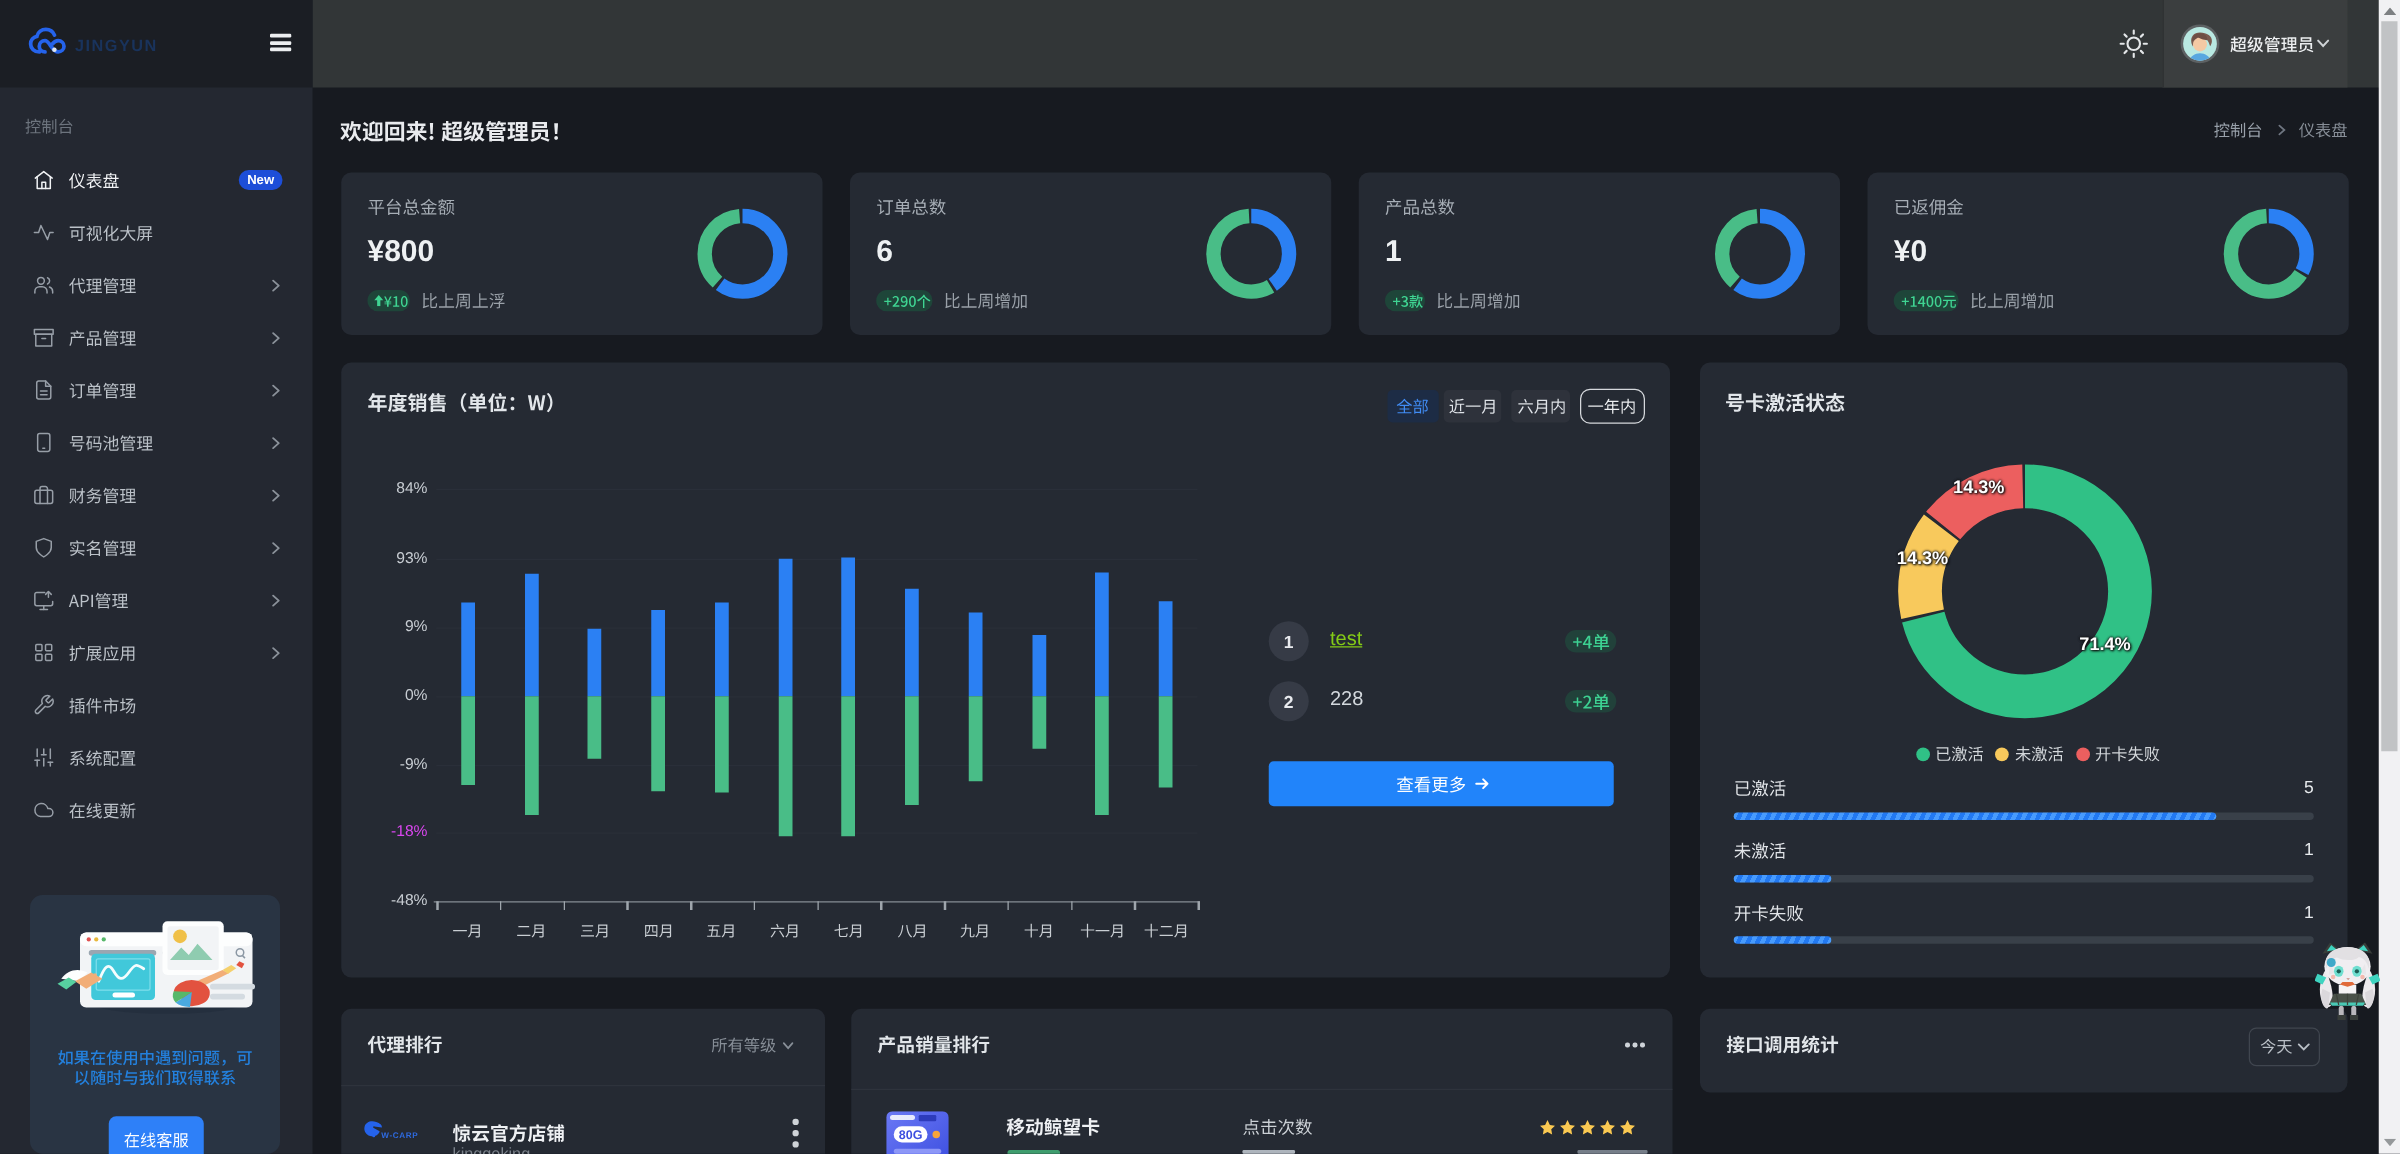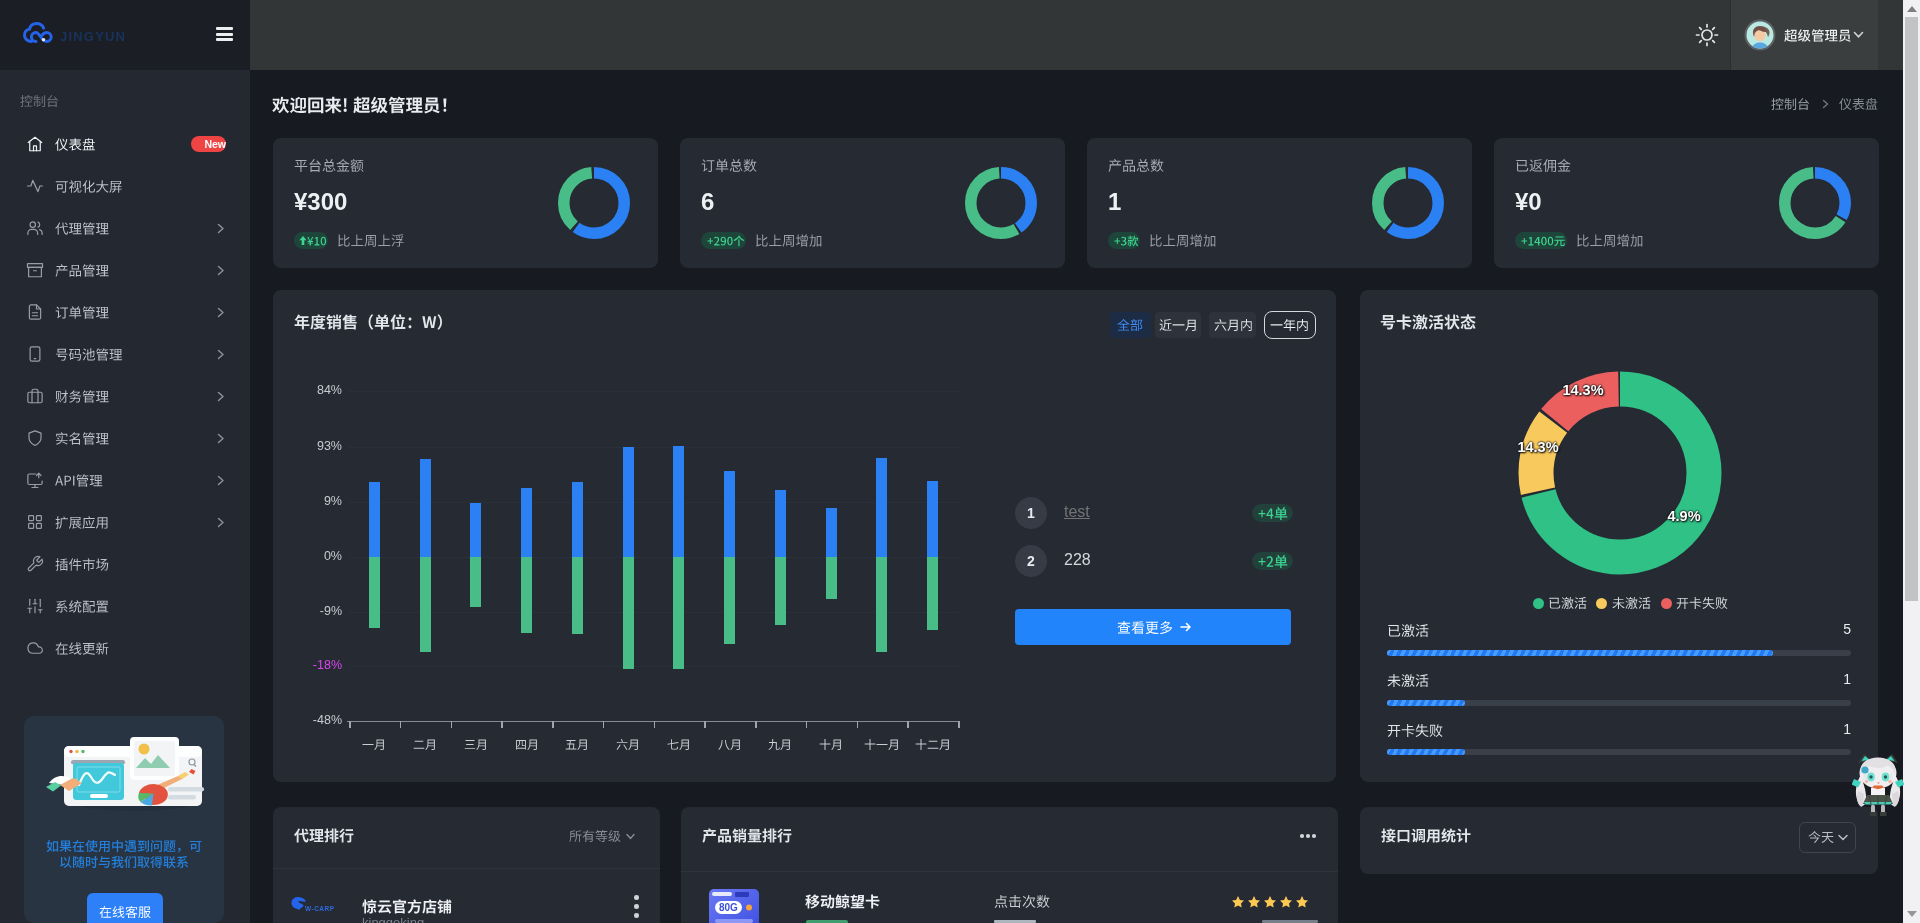--- a/index.html
+++ b/index.html
@@ -218,21 +218,21 @@
     </span>
 <svg class="abs" style="left:26px;top:639px;" width="18" height="18" viewBox="0 0 24 24" fill="none" stroke="#979ea7" stroke-width="1.6" stroke-linecap="round" stroke-linejoin="round">
       <path d="M17.5 10.5h-1.1A7 7 0 1 0 8.5 19h9a4.25 4.25 0 0 0 0-8.5z"></path>
     </svg>
 <span class="tx" style="left:55px;top:638.5px;color:#bcc2c9;">
       <svg width="54" height="19" viewBox="0 0 54 19">
         <path fill="currentColor" d="M5.3 3.3C5.1 4 4.8 4.7 4.6 5.4H0.9V6.4H4.1C3.3 8.1 2.1 9.7 0.5 10.8C0.7 11 0.9 11.4 1 11.7C1.6 11.3 2.1 10.8 2.6 10.3V15.7H3.6V9.1C4.3 8.3 4.8 7.3 5.3 6.4H12.7V5.4H5.7C5.9 4.8 6.1 4.2 6.3 3.5ZM8.1 7.1V9.7H5V10.6H8.1V14.4H4.5V15.4H12.7V14.4H9.1V10.6H12.2V9.7H9.1V7.1ZM14.2 13.9 14.4 14.9C15.7 14.5 17.3 14 18.9 13.5L18.7 12.7C17.1 13.2 15.3 13.6 14.2 13.9ZM23 4.1C23.7 4.4 24.5 5 25 5.3L25.6 4.7C25.1 4.3 24.3 3.8 23.6 3.5ZM14.5 8.9C14.7 8.8 15 8.7 16.6 8.5C16 9.4 15.5 10.1 15.3 10.4C14.8 10.8 14.5 11.2 14.2 11.2C14.4 11.5 14.5 12 14.6 12.2C14.8 12 15.3 11.9 18.7 11.2C18.7 11 18.7 10.6 18.7 10.3L16 10.8C17 9.6 18 8.1 18.9 6.6L18.1 6.1C17.8 6.6 17.5 7.1 17.2 7.6L15.5 7.8C16.3 6.7 17.1 5.2 17.7 3.8L16.7 3.3C16.2 5 15.2 6.7 14.9 7.1C14.6 7.6 14.4 7.9 14.1 8C14.3 8.2 14.4 8.7 14.5 8.9ZM25.5 9.9C24.9 10.8 24.2 11.6 23.3 12.2C23.1 11.5 22.9 10.6 22.8 9.7L26.2 9L26.1 8.1L22.7 8.8C22.6 8.2 22.5 7.6 22.5 7L25.9 6.5L25.7 5.6L22.4 6.1C22.4 5.2 22.4 4.2 22.4 3.3H21.4C21.4 4.3 21.4 5.3 21.5 6.2L19.3 6.5L19.5 7.4L21.5 7.1C21.6 7.8 21.6 8.4 21.7 8.9L19.1 9.4L19.2 10.4L21.8 9.9C22 11 22.2 12 22.5 12.8C21.3 13.6 20 14.2 18.6 14.6C18.9 14.9 19.1 15.2 19.3 15.5C20.5 15 21.7 14.4 22.8 13.7C23.4 15 24.1 15.7 25.1 15.7C26 15.7 26.3 15.2 26.5 13.7C26.3 13.6 25.9 13.4 25.7 13.2C25.7 14.4 25.5 14.7 25.2 14.7C24.6 14.7 24.1 14.1 23.7 13.1C24.7 12.3 25.6 11.4 26.3 10.3ZM30.4 11.4 29.5 11.8C30 12.6 30.6 13.2 31.2 13.7C30.4 14.1 29.2 14.5 27.6 14.8C27.9 15.1 28.1 15.5 28.2 15.7C30 15.3 31.3 14.8 32.2 14.3C34 15.2 36.5 15.5 39.6 15.7C39.7 15.3 39.9 14.9 40.1 14.7C37.1 14.6 34.7 14.4 33 13.6C33.7 12.9 34 12.1 34.2 11.3H38.8V6.1H34.4V4.9H39.6V4H27.9V4.9H33.3V6.1H29.1V11.3H33.1C33 11.9 32.7 12.6 32 13.1C31.4 12.7 30.8 12.1 30.4 11.4ZM30.1 9.1H33.3V9.6C33.3 9.9 33.3 10.2 33.3 10.5H30.1ZM34.3 10.5C34.3 10.2 34.4 9.9 34.4 9.6V9.1H37.8V10.5ZM30.1 6.9H33.3V8.3H30.1ZM34.4 6.9H37.8V8.3H34.4ZM45.4 11.8C45.8 12.4 46.3 13.3 46.5 13.9L47.2 13.5C47 12.9 46.5 12.1 46 11.4ZM42.3 11.5C42.1 12.3 41.6 13.1 41.1 13.7C41.3 13.8 41.6 14.1 41.8 14.2C42.3 13.6 42.8 12.6 43.1 11.7ZM48 4.6V9.2C48 11 47.9 13.3 46.7 15C46.9 15.1 47.3 15.4 47.5 15.6C48.7 13.8 48.9 11.2 48.9 9.2V8.8H51V15.6H51.9V8.8H53.4V7.9H48.9V5.3C50.3 5 51.9 4.7 53 4.3L52.2 3.5C51.2 3.9 49.5 4.3 48 4.6ZM43.4 3.5C43.6 3.8 43.8 4.3 44 4.7H41.3V5.6H47.3V4.7H45C44.9 4.3 44.6 3.7 44.3 3.2ZM45.6 5.6C45.4 6.2 45.1 7.2 44.9 7.8H41.1V8.6H43.9V10.1H41.2V10.9H43.9V14.4C43.9 14.5 43.9 14.6 43.7 14.6C43.6 14.6 43.2 14.6 42.7 14.6C42.8 14.8 43 15.2 43 15.4C43.6 15.4 44.1 15.4 44.4 15.3C44.7 15.1 44.8 14.9 44.8 14.4V10.9H47.3V10.1H44.8V8.6H47.5V7.8H45.8C46 7.2 46.3 6.5 46.5 5.8ZM42.2 5.8C42.5 6.4 42.7 7.3 42.7 7.8L43.6 7.5C43.5 7 43.3 6.2 43 5.7Z"></path>
       </svg>
     </span>
 
-<div class="abs" style="left:191px;top:136px;width:35px;height:16px;background:#ef4444;border-radius:8px;color:#fff;font:bold 10.5px 'Liberation Sans';text-align:right;line-height:16px;">New</div>
+<div class="abs" style="left:191px;top:136px;width:35px;height:16px;background:#1d4ed8;border-radius:8px;color:#fff;font:bold 10.5px 'Liberation Sans';text-align:center;line-height:16px;">New</div>
 
 <div class="abs" style="left:24px;top:716px;width:200px;height:207px;background:#293443;border-radius:10px;"></div>
 <svg class="abs" style="left:44px;top:728px;" width="162" height="86" viewBox="0 0 162 86">
 <ellipse cx="90" cy="74" rx="62" ry="9" fill="#242f3e"></ellipse>
 <rect x="20" y="18" width="138" height="60" rx="5" fill="#f2f4f6"></rect>
 <rect x="20" y="18" width="138" height="11" rx="5" fill="#fdfefe"></rect>
 <circle cx="27" cy="23.5" r="1.7" fill="#e05252"></circle>
       <circle cx="33" cy="23.5" r="1.7" fill="#e8b93c"></circle>
       <circle cx="39" cy="23.5" r="1.7" fill="#57b86a"></circle>
 <rect x="27" y="32" width="54" height="4.5" rx="2.2" fill="#9aa6b1"></rect>
@@ -295,21 +295,21 @@
         <path fill="currentColor" d="M7 3.7C7.6 4.6 8.2 5.7 8.5 6.4L9.3 5.9C9 5.2 8.4 4.1 7.8 3.3ZM10.9 3.8C10.4 6.6 9.7 9 8.2 10.9C6.9 9.1 6.1 6.7 5.7 4L4.7 4.1C5.3 7.2 6.1 9.7 7.5 11.7C6.5 12.7 5.2 13.6 3.5 14.2C3.7 14.4 4 14.8 4.1 15C5.8 14.3 7.1 13.5 8.1 12.4C9.1 13.5 10.3 14.4 11.9 15C12 14.7 12.3 14.4 12.6 14.2C11 13.6 9.8 12.8 8.8 11.7C10.5 9.6 11.3 7 11.9 3.9ZM3.5 3.1C2.7 5 1.5 7 0.2 8.3C0.4 8.5 0.7 9 0.8 9.2C1.2 8.8 1.7 8.2 2.1 7.6V15H3V6.2C3.6 5.3 4 4.3 4.4 3.3ZM16.3 15C16.6 14.8 17.1 14.6 20.7 13.4C20.6 13.2 20.6 12.9 20.5 12.6L17.4 13.5V10.7C18.1 10.1 18.8 9.6 19.4 8.9C20.4 11.7 22.2 13.6 24.9 14.5C25.1 14.3 25.4 13.9 25.6 13.7C24.3 13.3 23.2 12.7 22.3 11.8C23.1 11.3 24 10.7 24.8 10L24 9.4C23.4 10 22.5 10.7 21.7 11.2C21.2 10.6 20.7 9.8 20.4 8.9H25.1V8.1H20V6.9H24.2V6.1H20V5H24.7V4.2H20V3H19V4.2H14.4V5H19V6.1H15V6.9H19V8.1H13.8V8.9H18.2C16.9 10 15.1 11 13.5 11.6C13.7 11.8 14 12.1 14.1 12.4C14.8 12.1 15.6 11.7 16.4 11.3V13.2C16.4 13.7 16.1 14 15.8 14.1C16 14.3 16.2 14.7 16.3 15ZM31.1 8.4C31.8 8.8 32.7 9.4 33.1 9.8L33.6 9.2C33.2 8.7 32.3 8.2 31.6 7.8ZM32 2.9C31.9 3.2 31.8 3.6 31.6 4H28.8V6.3L28.7 6.8H26.7V7.6H28.6C28.4 8.4 28 9.2 27 9.9C27.2 10 27.5 10.4 27.7 10.6C28.9 9.8 29.4 8.7 29.6 7.6H35.6V9.2C35.6 9.3 35.6 9.4 35.4 9.4C35.2 9.4 34.6 9.4 34 9.4C34.2 9.6 34.3 9.9 34.3 10.2C35.2 10.2 35.8 10.2 36.1 10.1C36.5 9.9 36.6 9.7 36.6 9.2V7.6H38.4V6.8H36.6V4H32.7L33.1 3.1ZM31.2 5.5C31.9 5.9 32.7 6.4 33.1 6.8H29.7L29.7 6.3V4.8H35.6V6.8H33.1L33.6 6.2C33.2 5.8 32.3 5.3 31.6 5ZM28.1 10.5V13.7H26.6V14.6H38.4V13.7H37V10.5ZM29 13.7V11.3H30.7V13.7ZM31.6 13.7V11.3H33.3V13.7ZM34.3 13.7V11.3H36V13.7Z"></path>
       </svg>
     </span>
 
 <div class="card" style="left:273px;top:138px;width:385px;height:130px;"></div>
 <span class="tx" style="left:294px;top:155.5px;color:#a7aeb6;">
       <svg width="70" height="19" viewBox="0 0 70 19">
         <path fill="currentColor" d="M2.4 6C3 7 3.5 8.4 3.7 9.2L4.7 8.9C4.5 8.1 3.9 6.7 3.4 5.7ZM10.6 5.7C10.2 6.7 9.6 8.1 9 9L10 9.3C10.5 8.4 11.2 7.1 11.7 6ZM0.7 9.9V11H6.4V15.9H7.5V11H13.3V9.9H7.5V5H12.5V4H1.5V5H6.4V9.9ZM16.5 10V15.9H17.6V15.2H24.4V15.9H25.5V10ZM17.6 14.1V11H24.4V14.1ZM15.8 8.9C16.3 8.6 17.1 8.6 25.2 8.2C25.6 8.6 25.8 9 26.1 9.4L27 8.7C26.2 7.6 24.6 5.8 23.2 4.6L22.4 5.2C23.1 5.8 23.8 6.5 24.4 7.3L17.2 7.6C18.5 6.4 19.7 5 20.9 3.5L19.8 3C18.7 4.7 17.1 6.5 16.6 7C16.1 7.5 15.7 7.8 15.4 7.8C15.5 8.1 15.7 8.6 15.8 8.9ZM38.6 11.8C39.4 12.8 40.2 14.1 40.6 15L41.4 14.4C41.1 13.5 40.2 12.3 39.4 11.4ZM33.8 11.1C34.7 11.7 35.8 12.7 36.3 13.4L37.1 12.7C36.5 12 35.4 11.1 34.5 10.5ZM31.9 11.4V14.3C31.9 15.5 32.4 15.8 34 15.8C34.4 15.8 36.8 15.8 37.2 15.8C38.5 15.8 38.8 15.4 39 13.8C38.7 13.7 38.2 13.6 38 13.4C37.9 14.6 37.8 14.8 37.1 14.8C36.6 14.8 34.5 14.8 34.1 14.8C33.2 14.8 33 14.8 33 14.3V11.4ZM29.9 11.7C29.7 12.7 29.2 14 28.6 14.7L29.6 15.2C30.2 14.3 30.7 13 30.9 11.9ZM31.7 6.9H38.3V9.3H31.7ZM30.6 5.9V10.4H39.5V5.9H37.2C37.7 5.2 38.2 4.3 38.7 3.5L37.6 3.1C37.2 3.9 36.6 5.1 36 5.9H33.2L34 5.5C33.8 4.8 33.1 3.8 32.5 3.1L31.6 3.5C32.2 4.2 32.8 5.2 33 5.9ZM44.8 11.8C45.3 12.6 45.9 13.7 46.1 14.3L47 14C46.8 13.3 46.2 12.2 45.6 11.4ZM52.3 11.4C51.9 12.2 51.3 13.3 50.8 14L51.6 14.4C52.1 13.7 52.7 12.7 53.3 11.8ZM49 2.9C47.7 5 45.1 6.7 42.4 7.5C42.7 7.8 43 8.2 43.1 8.5C43.9 8.2 44.7 7.9 45.4 7.5V8.2H48.4V10.1H43.6V11.1H48.4V14.6H43V15.5H55.1V14.6H49.5V11.1H54.4V10.1H49.5V8.2H52.6V7.4C53.4 7.8 54.1 8.2 54.9 8.4C55 8.1 55.4 7.7 55.6 7.5C53.5 6.8 51 5.4 49.6 3.9L50 3.4ZM52.4 7.3H45.7C47 6.5 48.1 5.6 49 4.6C50 5.6 51.2 6.5 52.4 7.3ZM65.7 7.9C65.6 12.3 65.5 14.2 62.4 15.3C62.6 15.4 62.8 15.8 62.9 16C66.2 14.8 66.6 12.6 66.6 7.9ZM66.3 13.6C67.3 14.3 68.4 15.3 69 15.9L69.6 15.2C69 14.6 67.8 13.6 66.9 13ZM63.4 6.3V12.9H64.3V7.1H67.9V12.9H68.8V6.3H66.2C66.4 5.8 66.6 5.3 66.8 4.8H69.3V3.9H63.2V4.8H65.8C65.7 5.3 65.5 5.8 65.3 6.3ZM59 3.3C59.2 3.6 59.4 4 59.6 4.4H56.9V6.5H57.8V5.3H62V6.5H63V4.4H60.7C60.5 4 60.2 3.5 59.9 3.1ZM57.8 11.6V15.8H58.7V15.4H61.2V15.8H62.1V11.6ZM58.7 14.5V12.4H61.2V14.5ZM58.1 9 59.1 9.6C58.4 10.1 57.5 10.6 56.5 10.8C56.7 11 56.9 11.5 57 11.8C58 11.4 59.1 10.8 60 10C60.9 10.6 61.8 11.1 62.3 11.4L63 10.7C62.5 10.4 61.6 9.9 60.7 9.4C61.4 8.7 62 7.9 62.4 7L61.9 6.7L61.6 6.7H59.5C59.7 6.4 59.8 6.2 59.9 5.9L59 5.7C58.6 6.7 57.8 7.8 56.6 8.6C56.8 8.7 57 9.1 57.2 9.3C57.9 8.8 58.5 8.2 58.9 7.5H61.1C60.8 8.1 60.4 8.5 59.9 9L58.8 8.4Z"></path>
       </svg>
     </span>
-<div class="abs" style="left:294px;top:188px;width:200px;color:#eef1f3;font:bold 24px 'Liberation Sans';">¥300</div>
+<div class="abs" style="left:294px;top:188px;width:200px;color:#eef1f3;font:bold 24px 'Liberation Sans';">¥800</div>
 <div class="abs" style="left:294px;top:232px;width:34px;height:17px;background:#1e4539;border-radius:8.5px;"></div>
 <svg class="abs" style="left:299px;top:236px;" width="8" height="9" viewBox="0 0 8 9">
       <path d="M4 0 7.6 4.2H5.3V9H2.7V4.2H.4z" fill="#3fd492"></path>
     </svg>
 <span class="tx" style="left:307px;top:232.5px;color:#3fd492;">
       <svg width="20" height="16" viewBox="0 0 20 16">
         <path fill="currentColor" d="M2.6 12.4H3.9V10.4H6V9.7H3.9V8.9H6V8.1H4.2L6.3 4.1H5L4.1 6.2C3.8 6.7 3.6 7.3 3.3 7.9H3.3C3 7.3 2.8 6.8 2.5 6.2L1.6 4.1H0.3L2.3 8.1H0.6V8.9H2.6V9.7H0.6V10.4H2.6ZM7.5 12.4H12.4V11.3H10.7V3.9H9.7C9.2 4.2 8.7 4.4 7.9 4.6V5.4H9.4V11.3H7.5ZM16.4 12.5C18 12.5 19.1 11 19.1 8.1C19.1 5.2 18 3.7 16.4 3.7C14.7 3.7 13.7 5.2 13.7 8.1C13.7 11 14.7 12.5 16.4 12.5ZM16.4 11.5C15.5 11.5 14.9 10.5 14.9 8.1C14.9 5.7 15.5 4.8 16.4 4.8C17.2 4.8 17.9 5.7 17.9 8.1C17.9 10.5 17.2 11.5 16.4 11.5Z"></path>
       </svg>
     </span>
 <span class="tx" style="left:337px;top:231.0px;color:#9aa1a9;">
@@ -533,21 +533,21 @@
     </span>
 <div class="abs" style="left:927.1px;top:480.6px;width:11px;height:76.4px;background:#2b80f3;"></div>
 <div class="abs" style="left:927.1px;top:557px;width:11px;height:73.3px;background:#49bd87;"></div>
 <span class="tx" style="left:914.6px;top:735.5px;color:#c9ced3;">
       <svg width="36" height="17" viewBox="0 0 36 17">
         <path fill="currentColor" d="M5.5 3V7.5H0.7V8.4H5.5V14H6.5V8.4H11.4V7.5H6.5V3ZM13.7 4.7V5.7H22.3V4.7ZM12.7 11.8V12.8H23.3V11.8ZM26.5 3.6V7.3C26.5 9.2 26.3 11.7 24.3 13.4C24.6 13.5 24.9 13.8 25 14C26.2 13 26.8 11.6 27.1 10.3H32.9V12.7C32.9 12.9 32.8 13 32.5 13C32.3 13 31.3 13.1 30.3 13C30.4 13.3 30.6 13.7 30.7 14C32 14 32.8 14 33.2 13.8C33.7 13.6 33.9 13.3 33.9 12.7V3.6ZM27.4 4.5H32.9V6.5H27.4ZM27.4 7.4H32.9V9.4H27.3C27.4 8.7 27.4 8 27.4 7.4Z"></path>
       </svg>
     </span>
 
 <div class="abs" style="left:1015px;top:497px;width:32px;height:32px;background:#363b46;border-radius:50%;color:#e8eaee;font:bold 14px 'Liberation Sans';text-align:center;line-height:32px;">1</div>
-<div class="abs" style="left:1064px;top:503px;width:120px;color:#737373;font:16px 'Liberation Sans';text-decoration:underline;">test</div>
+<div class="abs" style="left:1064px;top:503px;width:120px;color:#84cc16;font:16px 'Liberation Sans';text-decoration:underline;">test</div>
 <div class="abs" style="left:1252px;top:504px;width:41px;height:18px;background:#21413a;border-radius:9px;"></div>
 <span class="tx" style="left:1258px;top:503.5px;color:#3dd192;">
       <svg width="30" height="19" viewBox="0 0 30 19">
         <path fill="currentColor" d="M3.4 13.2H4.6V10.2H7.4V9H4.6V6H3.4V9H0.5V10.2H3.4ZM12.7 14.8H14.2V12H15.5V10.8H14.2V4.5H12.4L8.3 11V12H12.7ZM12.7 10.8H9.9L11.9 7.7C12.2 7.2 12.5 6.6 12.7 6.1H12.8C12.8 6.7 12.7 7.5 12.7 8.1ZM19.2 8.8H22.2V10.1H19.2ZM23.6 8.8H26.7V10.1H23.6ZM19.2 6.5H22.2V7.8H19.2ZM23.6 6.5H26.7V7.8H23.6ZM25.7 3.1C25.4 3.8 24.9 4.7 24.4 5.4H21.2L21.8 5.1C21.5 4.5 20.8 3.7 20.3 3.1L19.1 3.6C19.6 4.1 20.1 4.9 20.4 5.4H18V11.2H22.2V12.3H16.7V13.5H22.2V16H23.6V13.5H29.3V12.3H23.6V11.2H28.1V5.4H25.9C26.3 4.9 26.8 4.2 27.2 3.5Z"></path>
       </svg>
     </span>
 <div class="abs" style="left:1015px;top:545px;width:32px;height:32px;background:#363b46;border-radius:50%;color:#e8eaee;font:bold 14px 'Liberation Sans';text-align:center;line-height:32px;">2</div>
 <div class="abs" style="left:1064px;top:551px;width:120px;color:#d3d8dd;font:16px 'Liberation Sans';">228</div>
 <div class="abs" style="left:1252px;top:552px;width:41px;height:18px;background:#21413a;border-radius:9px;"></div>
 <span class="tx" style="left:1258px;top:551.5px;color:#3dd192;">
@@ -572,21 +572,21 @@
         <path fill="currentColor" d="M4.7 5.7H11.2V7.2H4.7ZM2.8 4V8.9H13.2V4ZM0.8 9.9V11.6H3.9C3.5 12.7 3.2 13.8 2.8 14.6H11C10.8 15.7 10.6 16.3 10.3 16.6C10.1 16.7 9.9 16.7 9.5 16.7C9 16.7 7.8 16.7 6.8 16.6C7.1 17.1 7.4 17.9 7.4 18.4C8.5 18.5 9.6 18.5 10.2 18.4C10.9 18.4 11.5 18.3 12 17.8C12.5 17.3 12.9 16.1 13.2 13.6C13.3 13.4 13.3 12.8 13.3 12.8H5.6L6 11.6H15.1V9.9ZM22.5 3.5V9.1H16.7V11H22.6V18.5H24.7V13.9C26.3 14.6 28.5 15.6 29.6 16.2L30.7 14.5C29.4 13.9 26.9 12.9 25.3 12.3L24.7 13.3V11H31.3V9.1H24.6V7.2H29.8V5.4H24.6V3.5ZM37.9 8.3H40.1V9.1H37.9ZM37.9 6.3H40.1V7.1H37.9ZM32.8 4.7C33.6 5.3 34.6 6.2 35.1 6.8L36.2 5.6C35.7 5 34.7 4.2 33.9 3.7ZM32.4 9.2C33.1 9.7 34.1 10.5 34.6 11L35.7 9.8C35.2 9.3 34.2 8.5 33.4 8.1ZM32.6 17.4 34.1 18.3C34.8 16.8 35.5 15 36 13.3L34.6 12.4C34 14.2 33.2 16.2 32.6 17.4ZM37.7 10.7 38 11.4H36V13H37.3V13.4C37.3 14.4 37 16.1 35.2 17.4C35.6 17.7 36.2 18.2 36.5 18.5C37.8 17.6 38.4 16.4 38.7 15.2H39.9C39.9 16.2 39.8 16.6 39.7 16.7C39.6 16.9 39.5 16.9 39.3 16.9C39.1 16.9 38.8 16.9 38.3 16.8C38.5 17.2 38.7 17.9 38.7 18.3C39.3 18.3 39.9 18.3 40.2 18.3C40.6 18.2 40.9 18.1 41.1 17.8C41.4 17.4 41.5 16.4 41.6 14.3C41.6 14.1 41.6 13.7 41.6 13.7H38.9V13.4V13H42V11.4H39.9C39.8 11.1 39.6 10.8 39.4 10.5H41.5C41.8 10.8 42.2 11.3 42.4 11.5C42.5 11.3 42.7 11 42.8 10.8C43 12 43.4 13.3 43.8 14.5C43.3 15.7 42.5 16.6 41.5 17.4C41.8 17.7 42.4 18.2 42.7 18.5C43.5 17.9 44.1 17.1 44.7 16.3C45.1 17.1 45.7 17.9 46.4 18.5C46.7 18 47.3 17.3 47.6 17C46.8 16.3 46.1 15.5 45.5 14.5C46.2 12.7 46.6 10.6 46.9 8.1H47.5V6.4H44.3C44.5 5.5 44.7 4.6 44.8 3.8L43.1 3.5C42.8 5.5 42.4 7.6 41.7 9.1V5H39.7L40.2 3.7L38.2 3.5C38.2 3.9 38.1 4.5 38 5H36.4V10.5H39.1ZM45.3 8.1C45.2 9.7 45 11.1 44.6 12.4C44.2 11 43.9 9.7 43.8 8.4L43.9 8.1ZM49.3 5.1C50.3 5.6 51.6 6.4 52.3 6.8L53.4 5.3C52.7 4.9 51.3 4.1 50.4 3.7ZM48.6 9.5C49.5 10 50.9 10.8 51.6 11.2L52.6 9.6C51.9 9.2 50.5 8.5 49.6 8.1ZM48.8 17 50.4 18.3C51.4 16.8 52.4 14.9 53.2 13.3L51.8 12C50.9 13.8 49.6 15.8 48.8 17ZM53.3 8.2V10H57.6V12H54.3V18.5H56V17.8H60.8V18.4H62.7V12H59.4V10H63.5V8.2H59.4V5.9C60.6 5.7 61.8 5.4 62.9 5L61.4 3.5C59.6 4.2 56.6 4.7 53.9 5C54.1 5.4 54.4 6.2 54.4 6.6C55.4 6.5 56.5 6.4 57.6 6.3V8.2ZM56 16.1V13.8H60.8V16.1ZM75.8 4.6C76.4 5.5 77.2 6.7 77.5 7.5L79 6.6C78.7 5.8 77.9 4.7 77.2 3.8ZM64.4 13.5 65.4 15.2C66.1 14.6 66.8 13.9 67.6 13.3V18.5H69.5V17.4C69.9 17.8 70.5 18.2 70.8 18.5C72.8 16.8 73.9 14.8 74.4 12.7C75.3 15.2 76.6 17.2 78.4 18.5C78.7 17.9 79.3 17.2 79.7 16.9C77.5 15.5 76.1 12.9 75.3 9.8H79.3V7.9H75.1V7.6V3.5H73.2V7.6V7.9H69.9V9.8H73C72.8 12.2 71.9 14.8 69.5 17.1V3.5H67.6V7.9C67.2 7.1 66.6 6.2 66 5.5L64.5 6.4C65.2 7.4 66 8.7 66.3 9.5L67.6 8.7V11C66.4 12 65.2 12.9 64.4 13.5ZM86 10.8C86.9 11.3 88.1 12.2 88.6 12.7L90.4 11.6C89.8 11.1 88.6 10.3 87.7 9.8ZM84.2 13.2V15.9C84.2 17.7 84.8 18.2 87 18.2C87.5 18.2 89.6 18.2 90.1 18.2C91.9 18.2 92.5 17.6 92.7 15.3C92.2 15.2 91.4 14.9 91 14.6C90.9 16.2 90.8 16.5 90 16.5C89.4 16.5 87.6 16.5 87.2 16.5C86.3 16.5 86.1 16.4 86.1 15.9V13.2ZM86.5 13C87.3 13.8 88.3 15 88.7 15.7L90.3 14.7C89.8 14 88.8 12.9 87.9 12.1ZM91.8 13.4C92.6 14.8 93.4 16.7 93.6 17.8L95.5 17.2C95.2 16 94.3 14.2 93.5 12.9ZM82.1 13C81.8 14.5 81.3 16 80.6 17.1L82.4 18C83 16.8 83.5 15 83.8 13.6ZM87.1 3.3C87 4.1 86.9 4.8 86.8 5.5H80.8V7.3H86.3C85.5 9 84 10.4 80.6 11.3C81 11.7 81.5 12.4 81.6 12.9C85.6 11.8 87.4 9.9 88.2 7.6C89.5 10.2 91.3 11.8 94.4 12.7C94.6 12.2 95.2 11.3 95.6 10.9C93.1 10.4 91.3 9.1 90.2 7.3H95.3V5.5H88.8C88.9 4.8 89 4.1 89.1 3.3Z"></path>
       </svg>
     </span>
 <svg class="abs" style="left:1515px;top:367.5px;" width="210" height="210" viewBox="0 0 210 210" fill="none">
       <g transform="rotate(-90 105 105)">
 <circle cx="105" cy="105" r="84" stroke="#30c186" stroke-width="35" stroke-dasharray="374.47 153.32" stroke-dashoffset="-0.00"></circle>
 <circle cx="105" cy="105" r="84" stroke="#f8c95c" stroke-width="35" stroke-dasharray="73.10 454.69" stroke-dashoffset="-376.84"></circle>
 <circle cx="105" cy="105" r="84" stroke="#ec5f5f" stroke-width="35" stroke-dasharray="73.10 454.69" stroke-dashoffset="-452.31"></circle>
 </g>
     </svg>
-<div class="abs" style="left:1654px;top:508px;width:60px;text-align:center;font:bold 14.5px 'Liberation Sans';color:#fff;text-shadow:0 0 2px #111,0 0 2px #111,1px 1px 2px #111;">4.9%</div>
+<div class="abs" style="left:1654px;top:508px;width:60px;text-align:center;font:bold 14.5px 'Liberation Sans';color:#fff;text-shadow:0 0 2px #111,0 0 2px #111,1px 1px 2px #111;">71.4%</div>
 <div class="abs" style="left:1508px;top:439px;width:60px;text-align:center;font:bold 14.5px 'Liberation Sans';color:#fff;text-shadow:0 0 2px #111,0 0 2px #111,1px 1px 2px #111;">14.3%</div>
 <div class="abs" style="left:1553px;top:382px;width:60px;text-align:center;font:bold 14.5px 'Liberation Sans';color:#fff;text-shadow:0 0 2px #111,0 0 2px #111,1px 1px 2px #111;">14.3%</div>
 <div class="abs" style="left:1532.5px;top:597.5px;width:11px;height:11px;border-radius:50%;background:#30c186;"></div>
 <span class="tx" style="left:1548.0px;top:594.0px;color:#d3d7db;">
       <svg width="39" height="18" viewBox="0 0 39 18">
         <path fill="currentColor" d="M1.2 3.8V4.8H9.7V8.2H2.9V6.1H1.9V12.6C1.9 14.2 2.6 14.6 4.7 14.6C5.2 14.6 9 14.6 9.6 14.6C11.7 14.6 12.1 13.9 12.4 11.5C12.1 11.5 11.6 11.3 11.4 11.1C11.2 13.2 11 13.7 9.6 13.7C8.7 13.7 5.3 13.7 4.6 13.7C3.2 13.7 2.9 13.5 2.9 12.6V9.2H9.7V9.8H10.7V3.8ZM17.4 6.8H19.7V7.8H17.4ZM17.4 5.1H19.7V6.1H17.4ZM13.8 3.7C14.5 4.2 15.2 4.9 15.6 5.4L16.2 4.7C15.8 4.3 15 3.6 14.4 3.2ZM13.5 7.3C14.1 7.7 14.9 8.3 15.2 8.7L15.8 8.1C15.4 7.7 14.6 7.1 14 6.7ZM13.6 14.3 14.4 14.8C14.9 13.6 15.6 12 16 10.7L15.3 10.2C14.8 11.6 14.1 13.3 13.6 14.3ZM22 3C21.8 5 21.3 7 20.6 8.3V4.3H18.8L19.2 3.2L18.2 3C18.1 3.4 18 3.9 17.9 4.3H16.6V8.5H20.5C20.7 8.7 21 9 21.1 9.2C21.3 8.8 21.5 8.5 21.7 8C21.9 9.3 22.2 10.6 22.7 11.8C22.2 12.9 21.5 13.7 20.5 14.4C20.7 14.5 21.1 14.9 21.2 15C22 14.4 22.6 13.6 23.2 12.7C23.6 13.6 24.2 14.4 25 15C25.1 14.7 25.4 14.4 25.6 14.2C24.8 13.6 24.1 12.8 23.6 11.8C24.3 10.3 24.6 8.5 24.9 6.4H25.5V5.5H22.5C22.6 4.8 22.8 4 22.9 3.2ZM17.8 8.8 18.1 9.5H16.1V10.4H17.4V10.8C17.4 11.8 17.2 13.3 15.6 14.4C15.8 14.6 16.1 14.8 16.2 15C17.5 14.1 18 13 18.1 12H19.6C19.6 13.3 19.5 13.8 19.3 13.9C19.3 14 19.2 14 19 14C18.9 14 18.4 14 18 14C18.1 14.2 18.2 14.5 18.2 14.8C18.7 14.8 19.2 14.8 19.4 14.8C19.7 14.7 19.9 14.7 20.1 14.5C20.3 14.2 20.4 13.4 20.5 11.5C20.5 11.4 20.5 11.2 20.5 11.2H18.2V10.8V10.4H21V9.5H19C18.9 9.2 18.7 8.9 18.6 8.6ZM24 6.4C23.9 8.1 23.6 9.5 23.2 10.8C22.6 9.4 22.4 7.9 22.2 6.6L22.2 6.4ZM27.2 3.9C28 4.3 29.1 4.9 29.6 5.3L30.2 4.5C29.6 4.2 28.5 3.6 27.7 3.2ZM26.5 7.5C27.3 7.9 28.4 8.5 29 8.9L29.5 8.1C28.9 7.7 27.8 7.1 27.1 6.7ZM26.8 14.1 27.7 14.8C28.4 13.6 29.4 12 30 10.6L29.3 10C28.6 11.4 27.5 13.1 26.8 14.1ZM30.2 6.8V7.8H33.9V9.9H31.1V15H32V14.4H36.6V14.9H37.6V9.9H34.8V7.8H38.4V6.8H34.8V4.6C36 4.4 37 4.1 37.9 3.8L37.1 3.1C35.7 3.6 33 4 30.8 4.2C30.9 4.5 31 4.8 31.1 5.1C32 5 33 4.9 33.9 4.7V6.8ZM32 13.5V10.8H36.6V13.5Z"></path>
       </svg>
     </span>
 <div class="abs" style="left:1596.0px;top:597.5px;width:11px;height:11px;border-radius:50%;background:#f8c95c;"></div>
 <span class="tx" style="left:1611.5px;top:594.0px;color:#d3d7db;">

